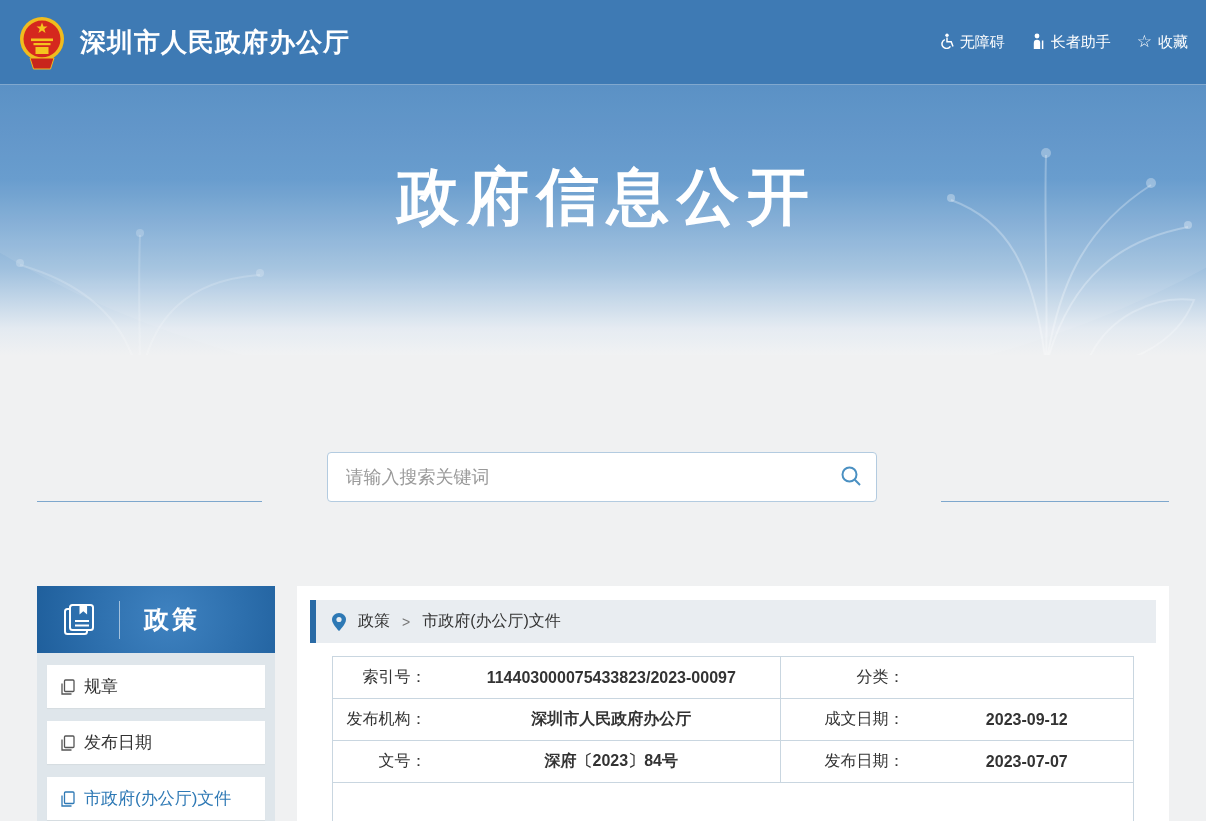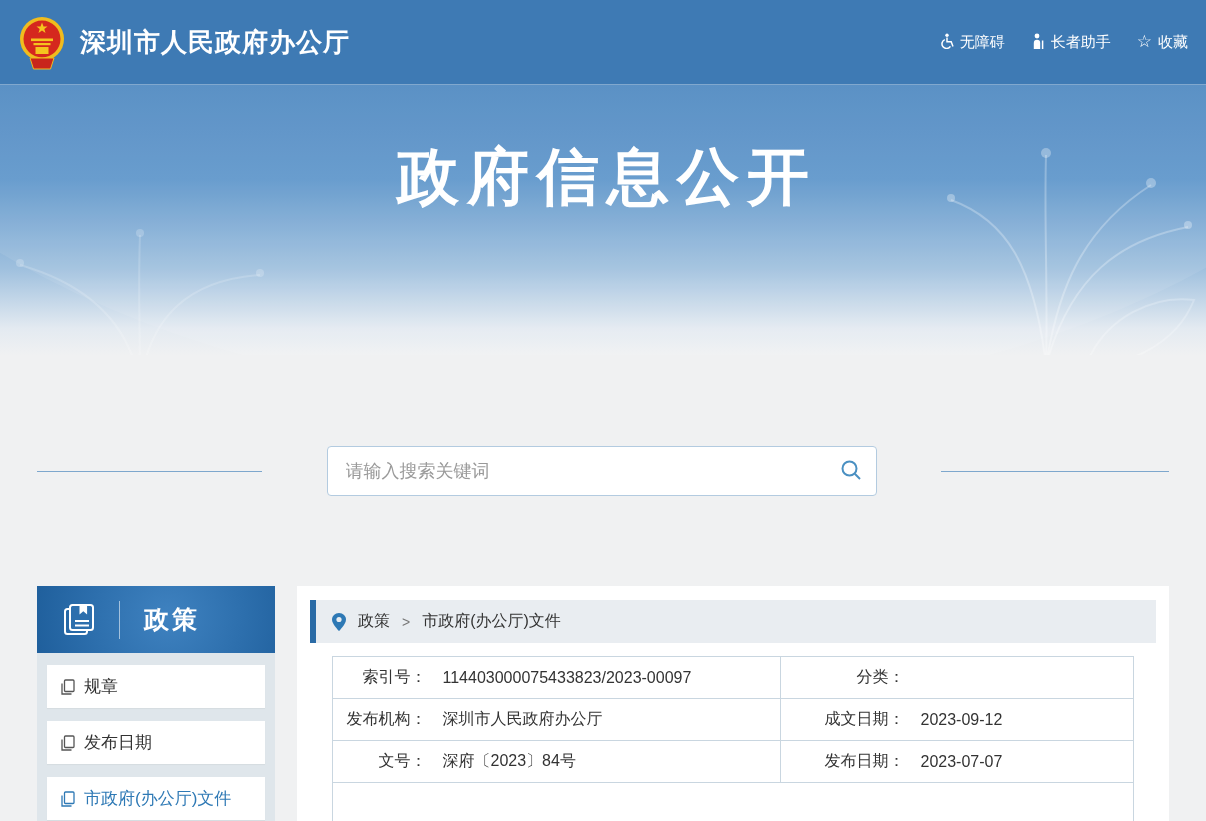--- a/index.html
+++ b/index.html
@@ -36,26 +36,26 @@
   .banner::before{
     content:""; position:absolute; top:-660px; right:-260px;
     width:1700px; height:980px; border-radius:50%;
     background:rgba(255,255,255,0.08);
   }
   .banner-deco{position:absolute; pointer-events:none;}
   .deco-right{right:10px; top:30px; opacity:.9;}
   .deco-left{left:-10px; bottom:-30px; opacity:.7;}
   .banner-title{
     position:relative; z-index:2; color:#fff; font-size:62px; font-weight:bold;
-    letter-spacing:8px; padding-top:50px; text-indent:8px;
+    letter-spacing:8px; padding-top:70px; text-indent:8px;
   }
   
   .search-row{
     margin:85px 37px 0 37px; height:62px;
-    display:flex; align-items:center;
+    display:flex; align-items:flex-end;
   }
   .deco-line{height:1px; background:var(--line-blue); flex:none;}
   .deco-line.left{width:225px;}
   .deco-line.right{width:228px;}
   .search-spacer{flex:1;}
   .search-box{position:relative; width:550px; height:50px; flex:none;}
   .search-input{
     width:100%; height:100%; border:1px solid #b3cbe0; border-radius:4px;
     background:#fff; font-size:18px; padding:0 52px 0 18px; color:var(--text-dark);
     outline:none; font-family:inherit;
@@ -97,21 +97,21 @@
   .detail-table{
     border-collapse:collapse; width:801px; margin:13px 0 0 22px;
     font-size:16px; table-layout:fixed;
   }
   .detail-table td{
     border-top:1px solid var(--table-border);
     height:42px; vertical-align:middle; overflow:hidden; white-space:nowrap;
   }
   .detail-table{border:1px solid var(--table-border);}
   .detail-table td.lbl{text-align:right; padding-right:6px; color:var(--text-dark);}
-  .detail-table td.val{text-align:left; padding-left:10px; color:var(--text-dark);}
+  .detail-table td.val{text-align:center; padding-left:10px; color:var(--text-dark);font-weight:bold;}
   .detail-table td.split{border-left:1px solid var(--table-border);padding-left:16px;}
 </style>
 </head>
 <body>
 
 <div class="top-header">
   <svg class="emblem" viewBox="0 0 48 56">
     <circle cx="24" cy="24" r="22" fill="#f0bc1e"></circle>
     <circle cx="24" cy="24" r="18.5" fill="#d5281e"></circle>
     <polygon fill="#f5c51e" points="24,7.5 25.5,11.5 29.5,11.5 26.3,14 27.5,18 24,15.6 20.5,18 21.7,14 18.5,11.5 22.5,11.5"></polygon>

